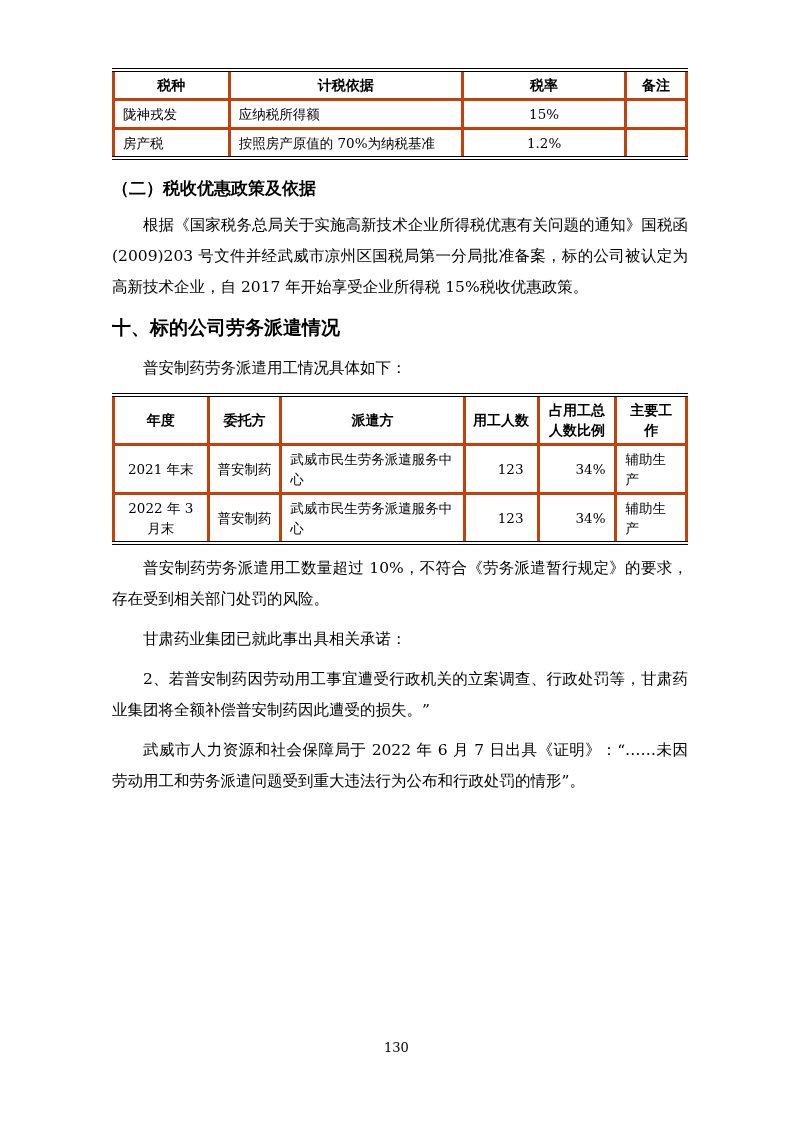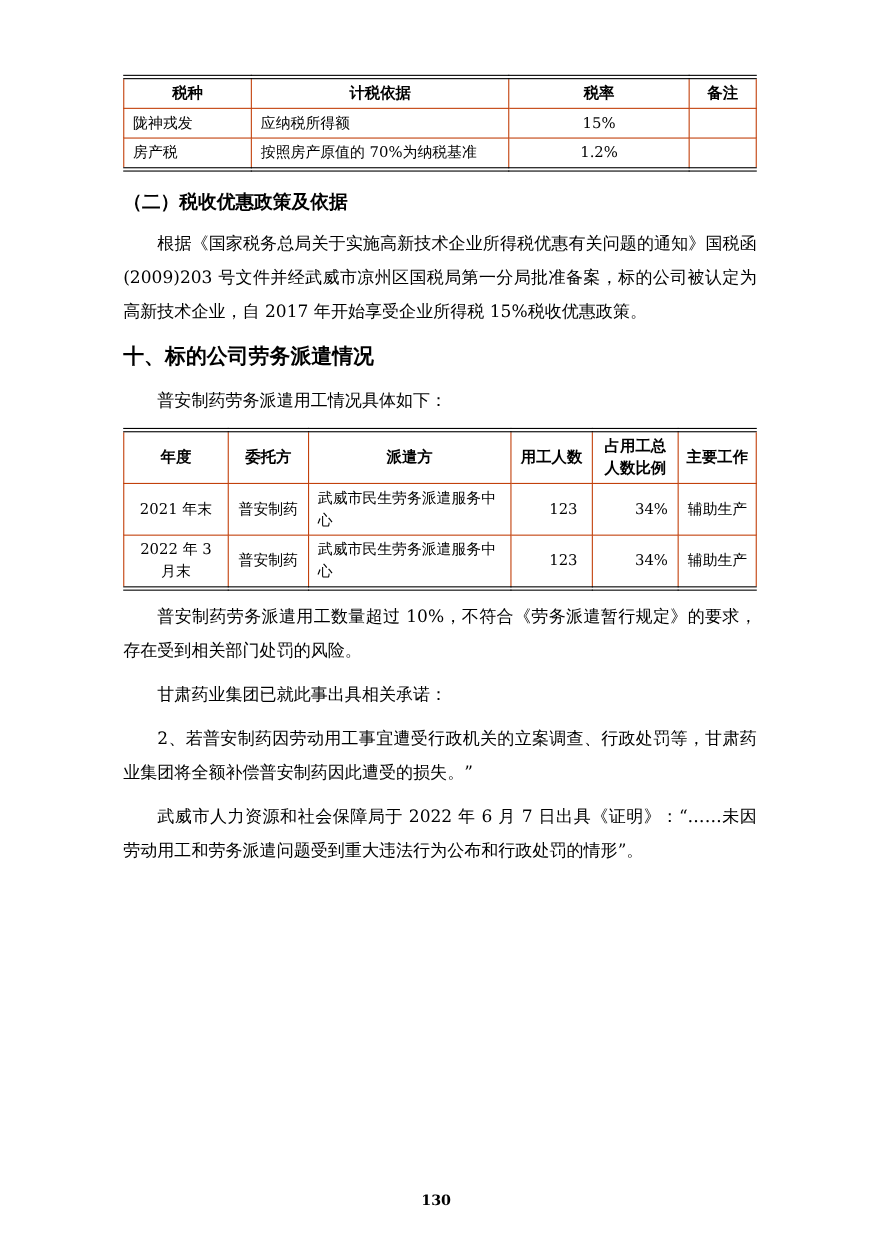--- a/index.html
+++ b/index.html
@@ -22,21 +22,21 @@
   
   table.doc-table {
     width: 100%;
     border-collapse: collapse;
     border-top: 4px double #000;
     border-bottom: 4px double #000;
     font-size: 13.5px;
     table-layout: fixed;
   }
   table.doc-table th, table.doc-table td {
-    border: 1px solid #c2410c;
+    border: 3px solid #c2410c;
     padding: 3px 6px;
     line-height: 20px;
     overflow: hidden;
   }
   table.doc-table th {
     font-weight: bold; text-align: center;
     font-size: 14px;
   }
   .tax-table { margin-top: 24px; }
   .dispatch-table { margin: 0 0 8px 0; padding-left: 40px; }
@@ -57,22 +57,22 @@
     font-size: 19px; font-weight: bold; line-height: 28px;
     margin: 12px 0 10px 0;
   }
   .body-para {
     font-size: 15.5px; line-height: 31px;
     text-align: justify; text-indent: 2em;
     margin: 0 0 9px 0;
   }
   
   .page-number {
-    position: absolute; left: 0; right: 0; top: 1084px;
-    text-align: center; font-size: 13px; font-weight: bold;
+    position: absolute; left: 0; right: 0; top: 1040px;
+    text-align: center; font-size: 13px;
   }
 </style>
 </head>
 <body>
 
 <div class="page">
 
 
   <table class="doc-table tax-table">
     <colgroup>

